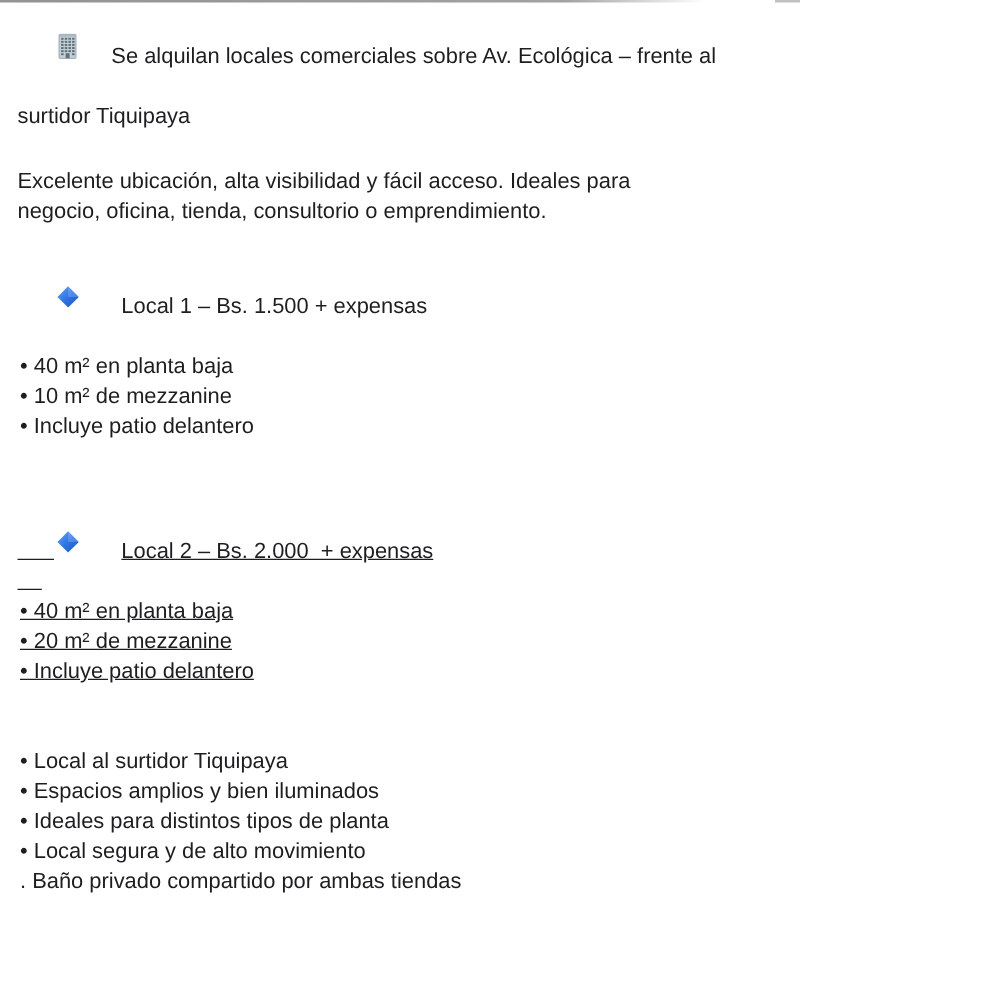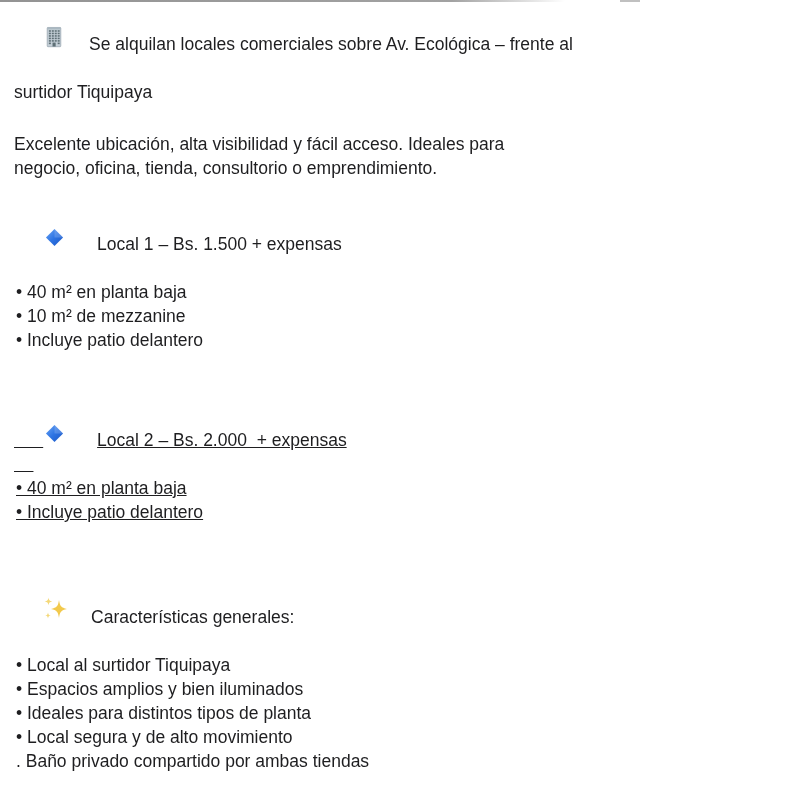--- a/index.html
+++ b/index.html
@@ -132,33 +132,25 @@
                 <stop offset="0.5" stop-color="#2e74e3"></stop>
                 <stop offset="1" stop-color="#1b57c4"></stop>
             </linearGradient>
           </defs>
           <path d="M12 1.2 L22.8 12 L12 22.8 L1.2 12 Z" fill="url(#dg2)"></path>
           <path d="M12 1.2 L22.8 12 L12 12 Z" fill="#ffffff" opacity="0.18"></path>
         </svg>
       </span><span>Local 2 – Bs. 2.000  + expensas</span>
     </div>
     <div class="line item-line">• 40 m² en planta baja</div>
+    <div class="line item-line">• 20 m² de mezzanine</div>
     <div class="line item-line">• Incluye patio delantero</div>
   </div>
 
   <div class="para features">
-    <div class="line">
-      <span class="icon icon-sparkles">
-        <svg width="26" height="26" viewBox="0 0 26 26">
-          <path d="M16 4 C16.9 10.2 18.1 11.6 24 13 C18.1 14.4 16.9 15.8 16 22 C15.1 15.8 13.9 14.4 8 13 C13.9 11.6 15.1 10.2 16 4 Z" fill="#f2c94c"></path>
-          <path d="M5.5 1.5 C5.95 4.3 6.6 4.95 9.3 5.4 C6.6 5.85 5.95 6.5 5.5 9.3 C5.05 6.5 4.4 5.85 1.7 5.4 C4.4 4.95 5.05 4.3 5.5 1.5 Z" fill="#f4d878"></path>
-          <path d="M5 16.5 C5.35 18.6 5.85 19.1 7.9 19.45 C5.85 19.8 5.35 20.3 5 22.4 C4.65 20.3 4.15 19.8 2.1 19.45 C4.15 19.1 4.65 18.6 5 16.5 Z" fill="#f4d878"></path>
-        </svg>
-      </span><span>Características generales:</span>
-    </div>
     <div class="line item-line">• Local al surtidor Tiquipaya</div>
     <div class="line item-line">• Espacios amplios y bien iluminados</div>
     <div class="line item-line">• Ideales para distintos tipos de planta</div>
     <div class="line item-line">• Local segura y de alto movimiento</div>
     <div class="line item-line">. Baño privado compartido por ambas tiendas</div>
 
   </div>
 
 </div>
 

